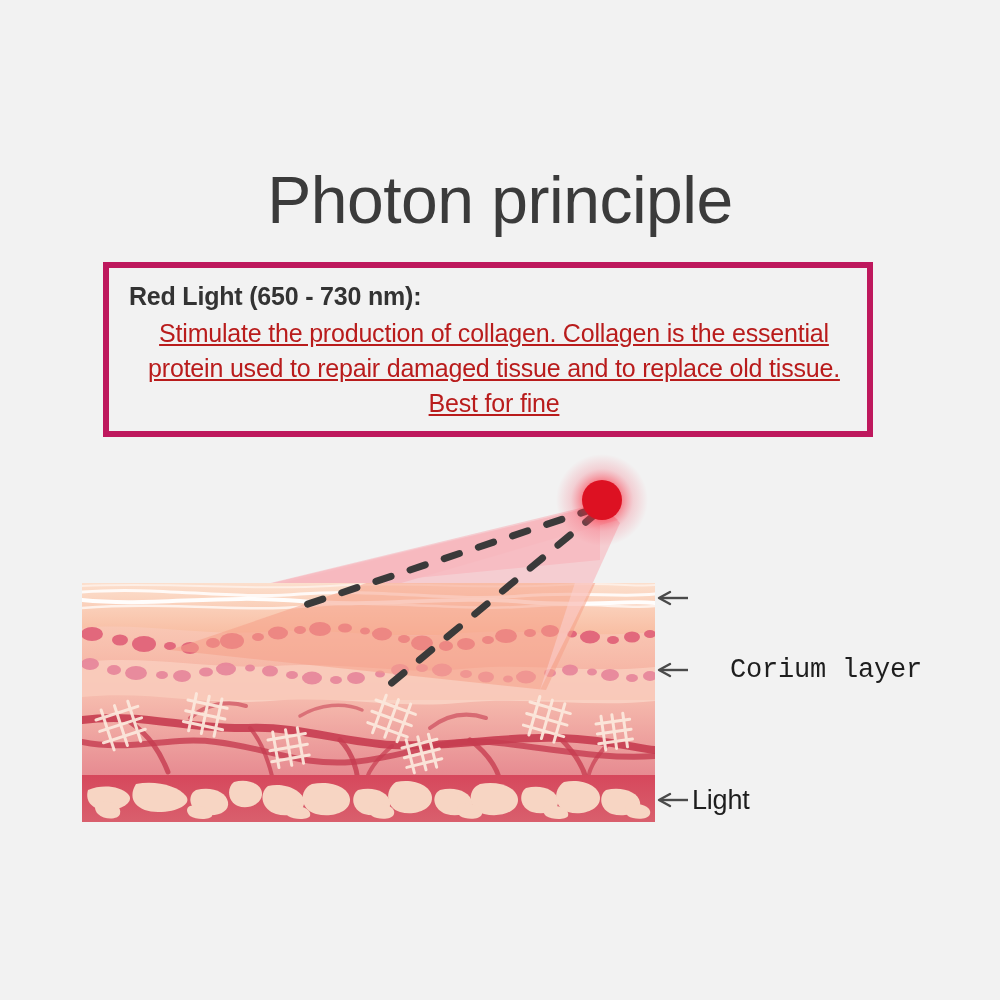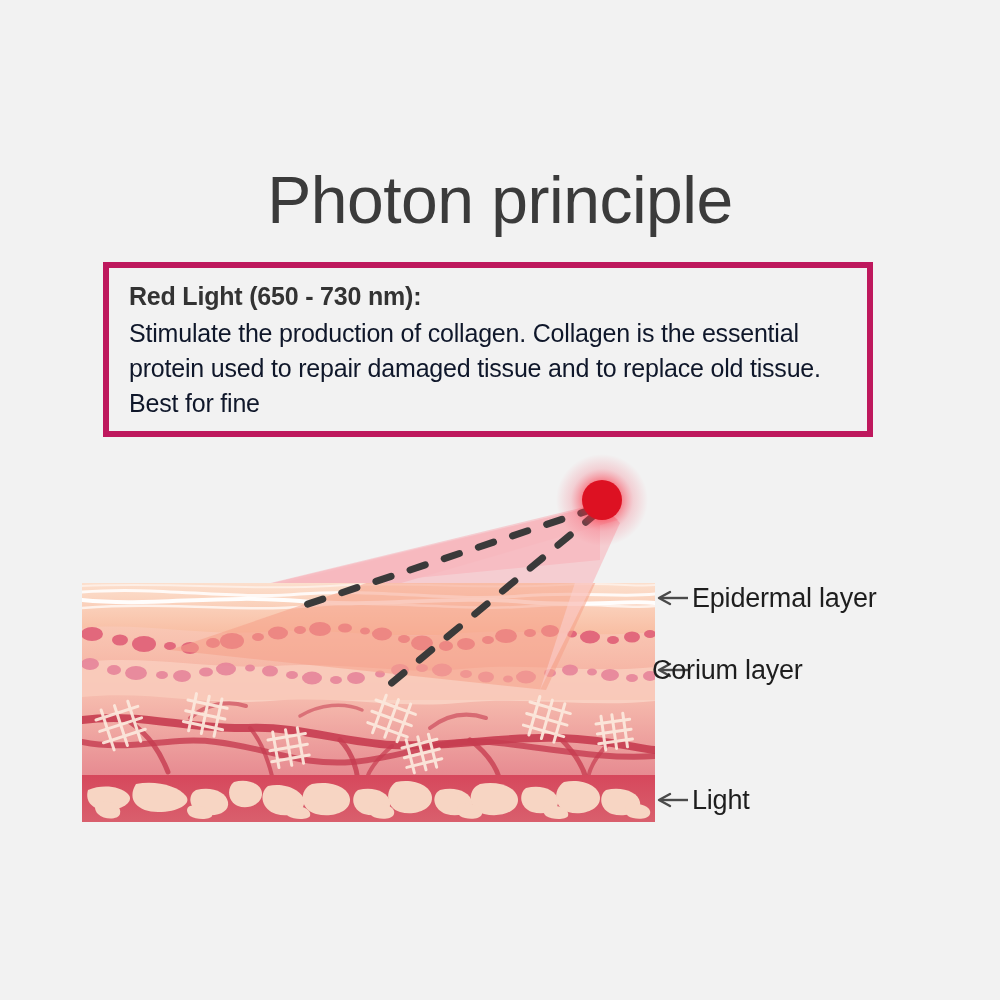--- a/index.html
+++ b/index.html
@@ -57,43 +57,45 @@
     letter-spacing: -0.2px;
     white-space: nowrap;
   }
   #info-body {
     position: absolute;
     left: 20px;
     top: 48px;
     width: 730px;
     font-size: 25px;
     line-height: 35px;
-    color: #0f172a;
+    color: #b91c1c;
+    text-align: center;
     letter-spacing: -0.2px;
+    text-decoration: underline;
   }
 
   
   #diagram {
     position: absolute;
     left: 0;
     top: 0;
     width: 1000px;
     height: 1000px;
   }
 
   
   .callout {
     position: absolute;
     font-size: 27px;
     color: #1e1e1e;
     white-space: nowrap;
     letter-spacing: -0.2px;
   }
   #label-epidermal { left: 692px; top: 583px; }
-  #label-corium    { left: 652px; top: 655px; }
+  #label-corium    { left: 730px; top: 655px; font-family: Liberation Mono, monospace; }
   #label-muscle    { left: 692px; top: 785px; }
 </style>
 </head>
 <body>
 
 <div id="stage">
 
   <div id="page-title">Photon principle</div>
 
   <div id="info-box">
@@ -332,17 +334,16 @@
         <line x1="688" y1="670" x2="660" y2="670"></line>
         <polyline points="670,664 659,670 670,676" stroke-linejoin="round" stroke-linecap="round"></polyline>
       </g>
       <g>
         <line x1="688" y1="800" x2="660" y2="800"></line>
         <polyline points="670,794 659,800 670,806" stroke-linejoin="round" stroke-linecap="round"></polyline>
       </g>
     </g>
   </svg>
 
-  <div class="callout" id="label-epidermal">Epidermal layer</div>
   <div class="callout" id="label-corium">Corium layer</div>
   <div class="callout" id="label-muscle">Light</div>
 
 </div>
 
 </body></html>

